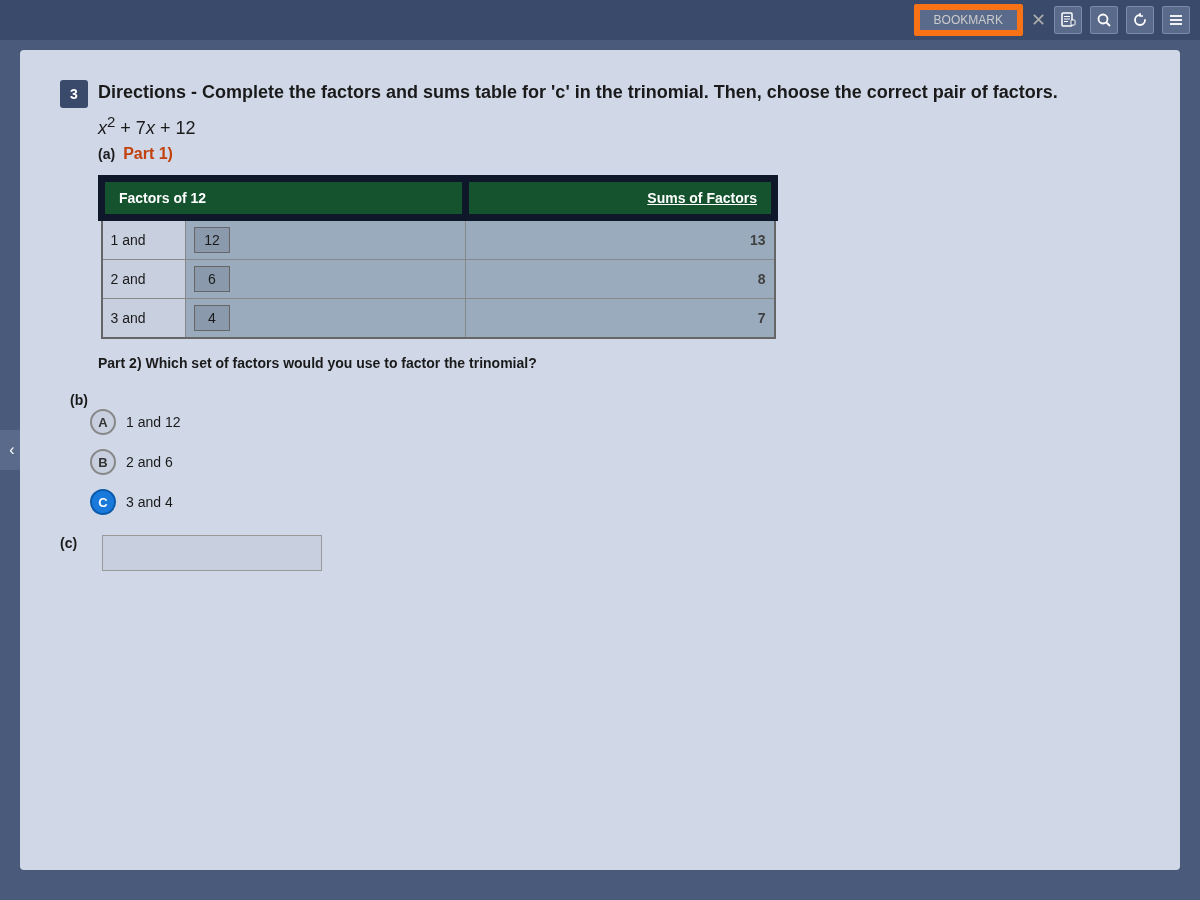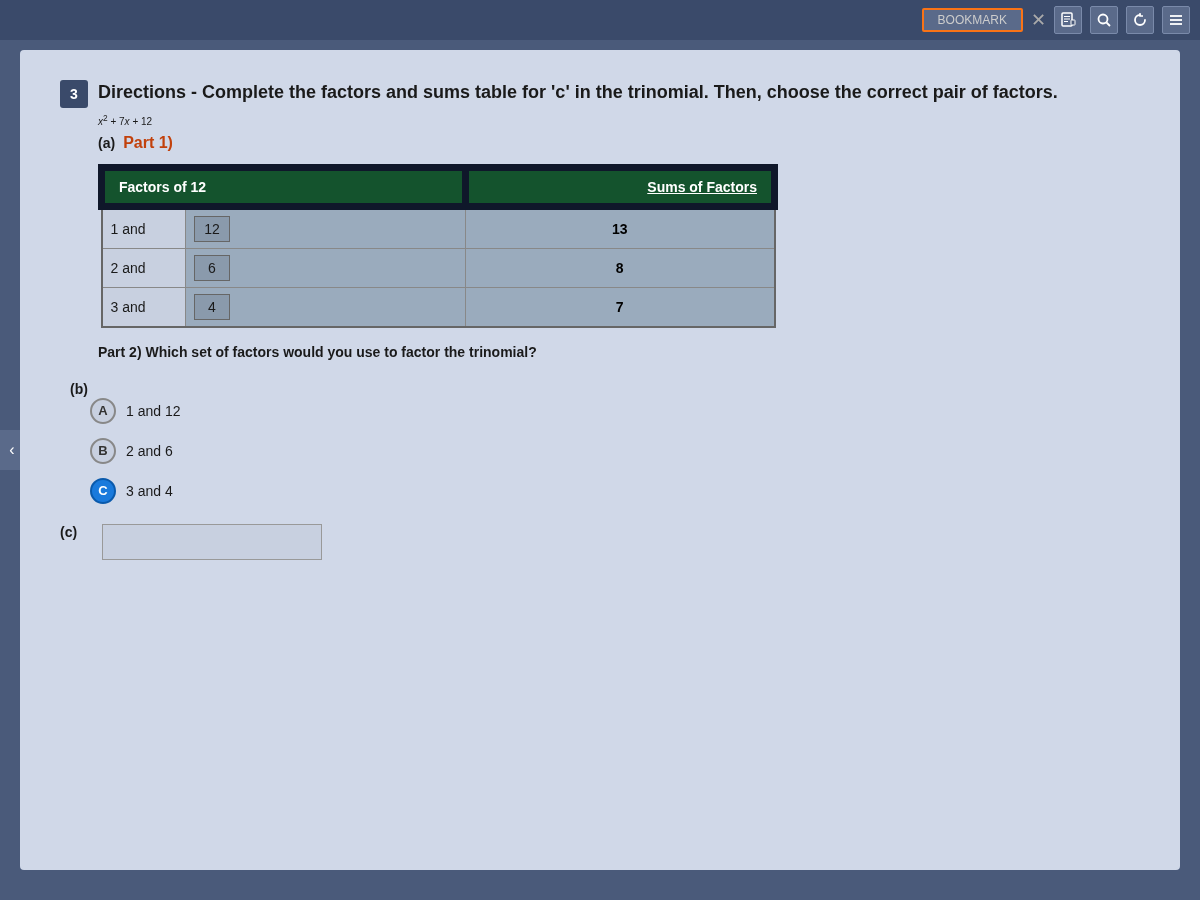--- a/index.html
+++ b/index.html
@@ -19,21 +19,21 @@
       height: 40px;
       display: flex;
       align-items: center;
       justify-content: flex-end;
       padding: 0 10px;
       gap: 8px;
     }
 
     .bookmark-btn {
       background: #5a6a8a;
-      border: 2px solid #f97316;
+      border: 6px solid #f97316;
       color: #ccc;
       padding: 3px 14px;
       font-size: 12px;
       cursor: pointer;
       border-radius: 2px;
     }
 
     .icon-btn {
       background: #5a6a8a;
       border: 1px solid #7a8aaa;
@@ -94,21 +94,21 @@
 
     .directions-text {
       font-size: 18px;
       font-weight: bold;
       color: #1a1a1a;
       line-height: 1.4;
       margin-bottom: 4px;
     }
 
     .trinomial-text {
-      font-size: 10px;
+      font-size: 18px;
       color: #1a1a1a;
       margin-left: 38px;
       margin-bottom: 6px;
     }
 
     
     .factors-table {
       width: 680px;
       border-collapse: collapse;
       margin-left: 38px;
@@ -154,24 +154,24 @@
       padding: 4px 0;
       display: inline-block;
       min-width: 36px;
       text-align: center;
       font-size: 14px;
       color: #1a1a1a;
     }
 
     .sum-cell {
       background: #9aabbd;
-      text-align: center;
+      text-align: right;
       font-size: 15px;
       font-weight: bold;
-      color: #000000;
+      color: #404040;
     }
 
     
     .part2-text {
       font-size: 14px;
       font-weight: bold;
       color: #1a1a1a;
       margin-left: 38px;
       margin-bottom: 20px;
       margin-top: 8px;

